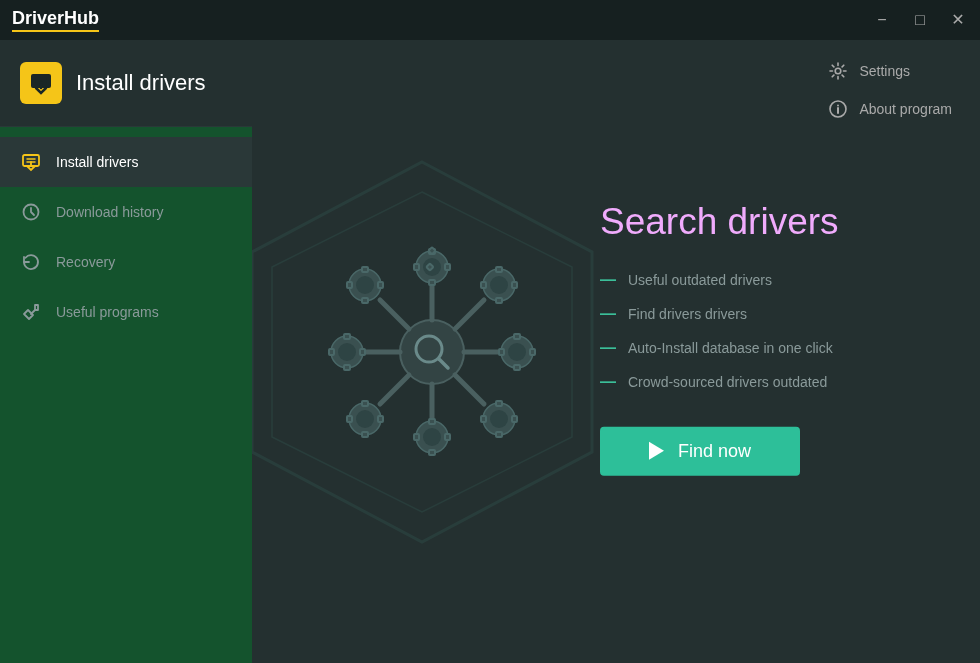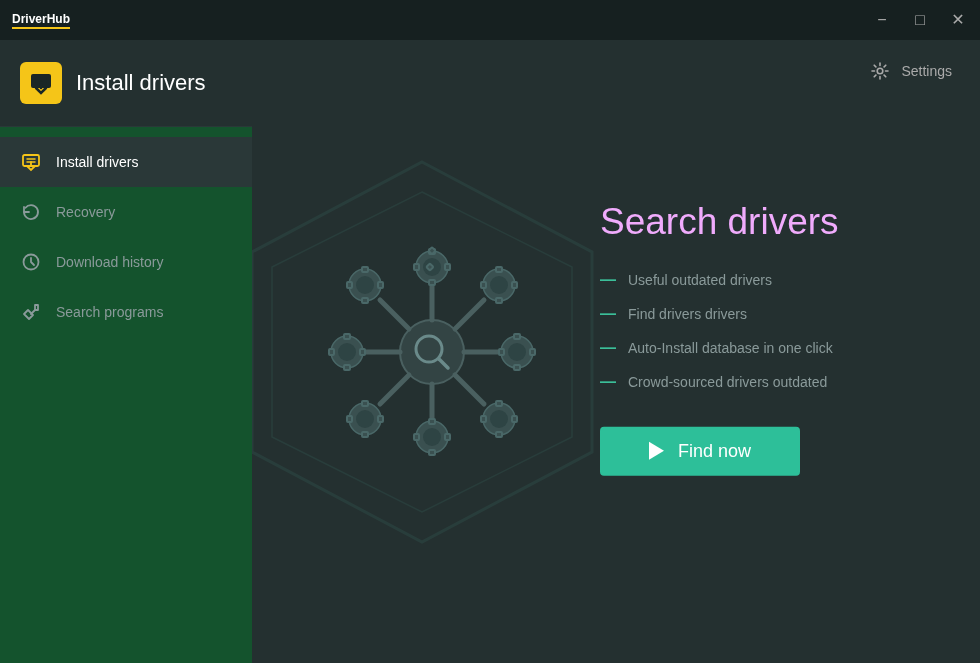--- a/index.html
+++ b/index.html
@@ -25,21 +25,21 @@
       position: relative;
       z-index: 10;
     }
     .titlebar-logo {
       display: flex;
       align-items: center;
       gap: 6px;
     }
     .titlebar-logo-text {
       color: #fff;
-      font-size: 12px;
+      font-size: 18px;
       font-weight: 600;
     }
     .titlebar-logo-underline {
       display: inline-block;
       text-decoration: none;
       border-bottom: 2px solid #f5c518;
       padding-bottom: 1px;
     }
     .titlebar-controls {
       display: flex;
@@ -284,61 +284,71 @@
             <path d="M6 7 L14 7" stroke="currentColor" stroke-width="1.5" stroke-linecap="round"></path>
             <path d="M6 10 L14 10" stroke="currentColor" stroke-width="1.5" stroke-linecap="round"></path>
           </svg>
         </span>
         <span>Install drivers</span>
       </div>
 
       <div class="nav-item">
         <span class="nav-icon">
           <svg width="20" height="20" viewBox="0 0 20 20" fill="none" stroke="currentColor" stroke-width="1.8">
+            <circle cx="10" cy="10" r="7.5"></circle>
+            <path d="M10 6 L10 10 L13 13" stroke-linecap="round" stroke-linejoin="round"></path>
+          </svg>
+        </span>
+        <span>Download history</span>
+      </div>
+
+      <div class="nav-item">
+        <span class="nav-icon">
+          <svg width="20" height="20" viewBox="0 0 20 20" fill="none" stroke="currentColor" stroke-width="1.8">
             <path d="M3 10 a7 7 0 1 0 1.5-4.3" stroke-linecap="round"></path>
             <path d="M3 5 L3 10 L8 10" stroke-linecap="round" stroke-linejoin="round"></path>
           </svg>
         </span>
         <span>Recovery</span>
-      </div>
-
-      <div class="nav-item">
-        <span class="nav-icon">
-          <svg width="20" height="20" viewBox="0 0 20 20" fill="none" stroke="currentColor" stroke-width="1.8">
-            <circle cx="10" cy="10" r="7.5"></circle>
-            <path d="M10 6 L10 10 L13 13" stroke-linecap="round" stroke-linejoin="round"></path>
-          </svg>
-        </span>
-        <span>Download history</span>
       </div>
 
       <div class="nav-item">
         <span class="nav-icon">
           <svg width="20" height="20" viewBox="0 0 20 20" fill="none" stroke="currentColor" stroke-width="1.8">
             <path d="M14 3 L14 8 L17 8 L17 3 Z" stroke-linecap="round" stroke-linejoin="round"></path>
             <path d="M3 12 L8 17 L12 13 L7 8 Z" stroke-linecap="round" stroke-linejoin="round"></path>
             <path d="M14 8 L10 12" stroke-linecap="round"></path>
           </svg>
         </span>
-        <span>Search programs</span>
+        <span>Useful programs</span>
       </div>
     </nav>
   </div>
 
   <div class="content">
 
     <div class="content-topbar">
       <button class="topbar-btn">
         <span class="topbar-icon">
           <svg width="20" height="20" viewBox="0 0 20 20" fill="none" stroke="#aaa" stroke-width="1.6">
             <circle cx="10" cy="10" r="2.8"></circle>
             <path d="M10 2 L10 4.5M10 15.5 L10 18M2 10 L4.5 10M15.5 10 L18 10M4.2 4.2 L5.9 5.9M14.1 14.1 L15.8 15.8M15.8 4.2 L14.1 5.9M5.9 14.1 L4.2 15.8" stroke-linecap="round"></path>
           </svg>
         </span>
         <span>Settings</span>
+      </button>
+      <button class="topbar-btn">
+        <span class="topbar-icon">
+          <svg width="20" height="20" viewBox="0 0 20 20" fill="none" stroke="#aaa" stroke-width="1.6">
+            <circle cx="10" cy="10" r="8"></circle>
+            <path d="M10 9 L10 14" stroke-linecap="round" stroke-width="2"></path>
+            <circle cx="10" cy="6.5" r="1" fill="#aaa" stroke="none"></circle>
+          </svg>
+        </span>
+        <span>About program</span>
       </button>
     </div>
 
     <div class="graphic-area">
 
       <svg style="position:absolute;left:-60px;top:50%;transform:translateY(-50%);opacity:0.12" width="420" height="420" viewBox="0 0 420 420">
         <polygon points="210,20 380,110 380,310 210,400 40,310 40,110" fill="none" stroke="#4a9a8a" stroke-width="3"></polygon>
         <polygon points="210,50 360,125 360,295 210,370 60,295 60,125" fill="none" stroke="#4a9a8a" stroke-width="1.5"></polygon>
       </svg>
 

